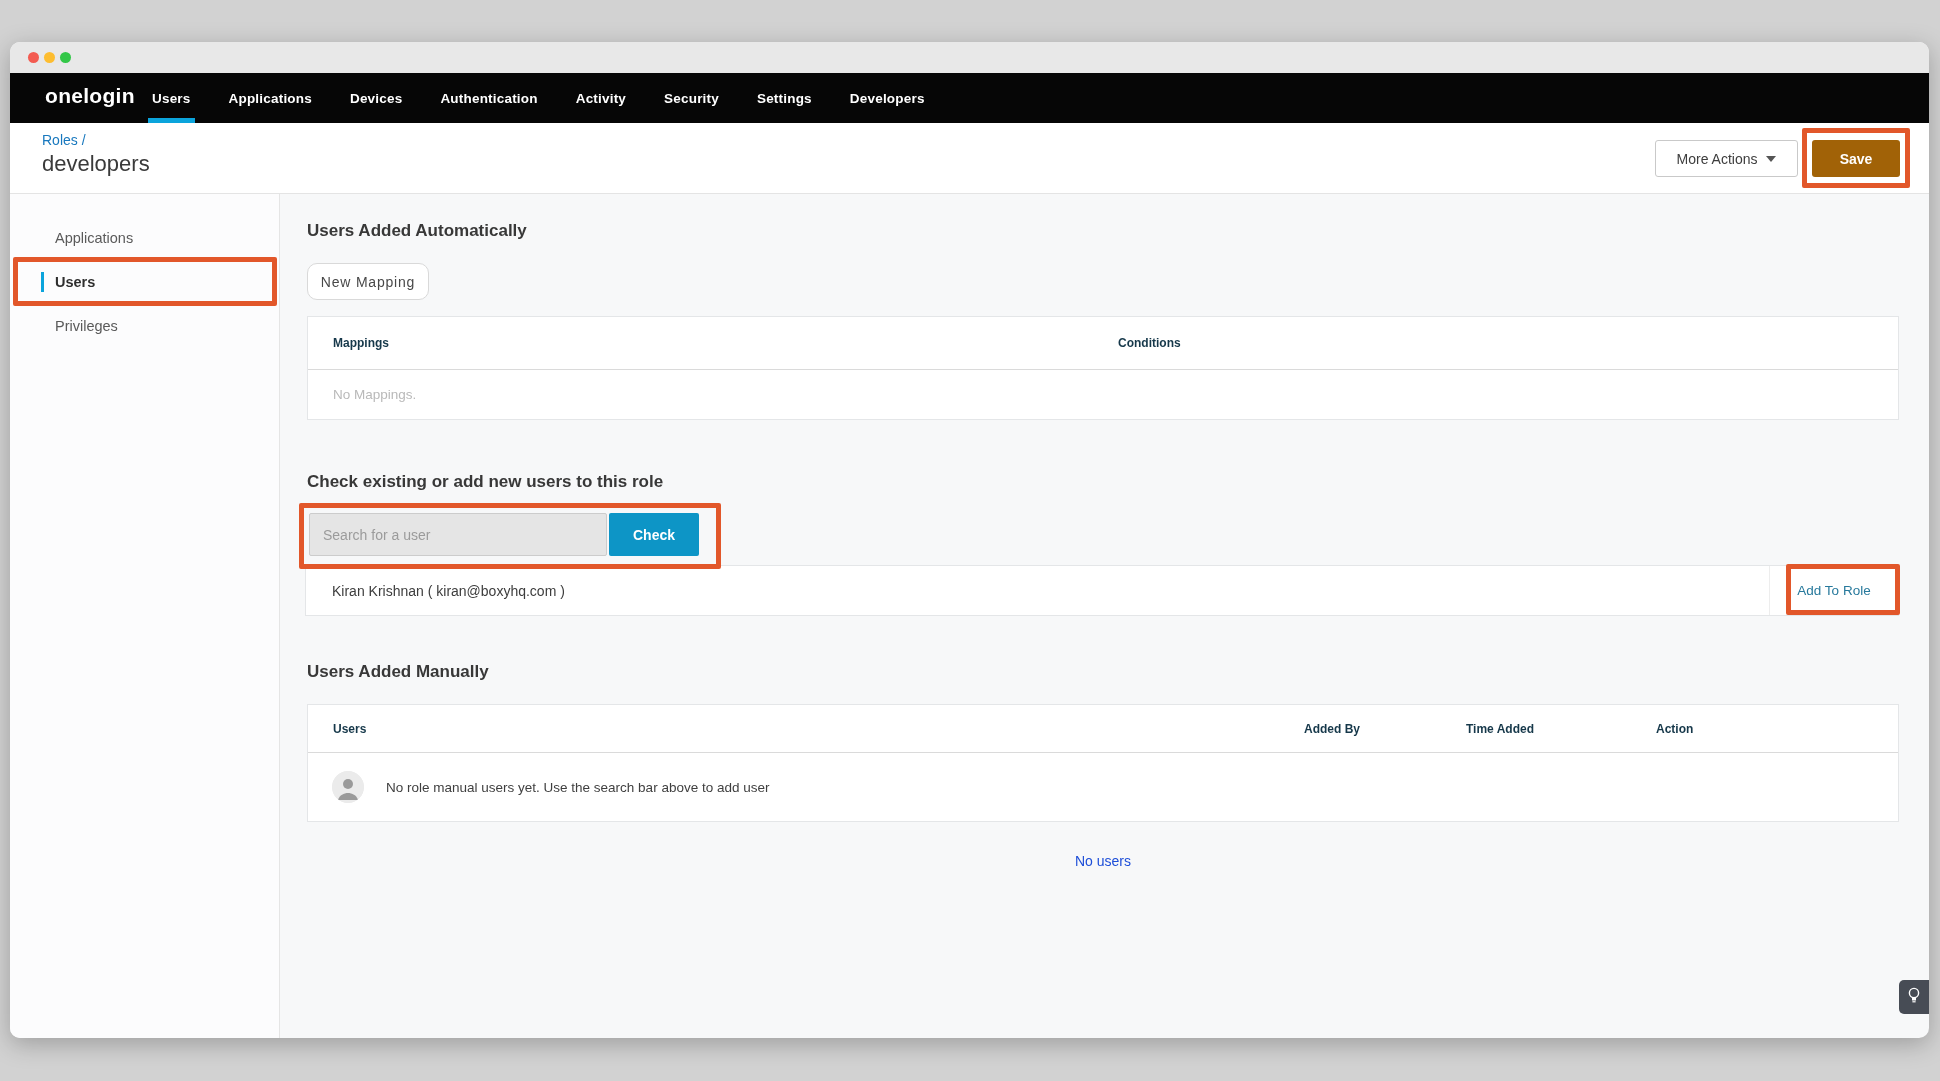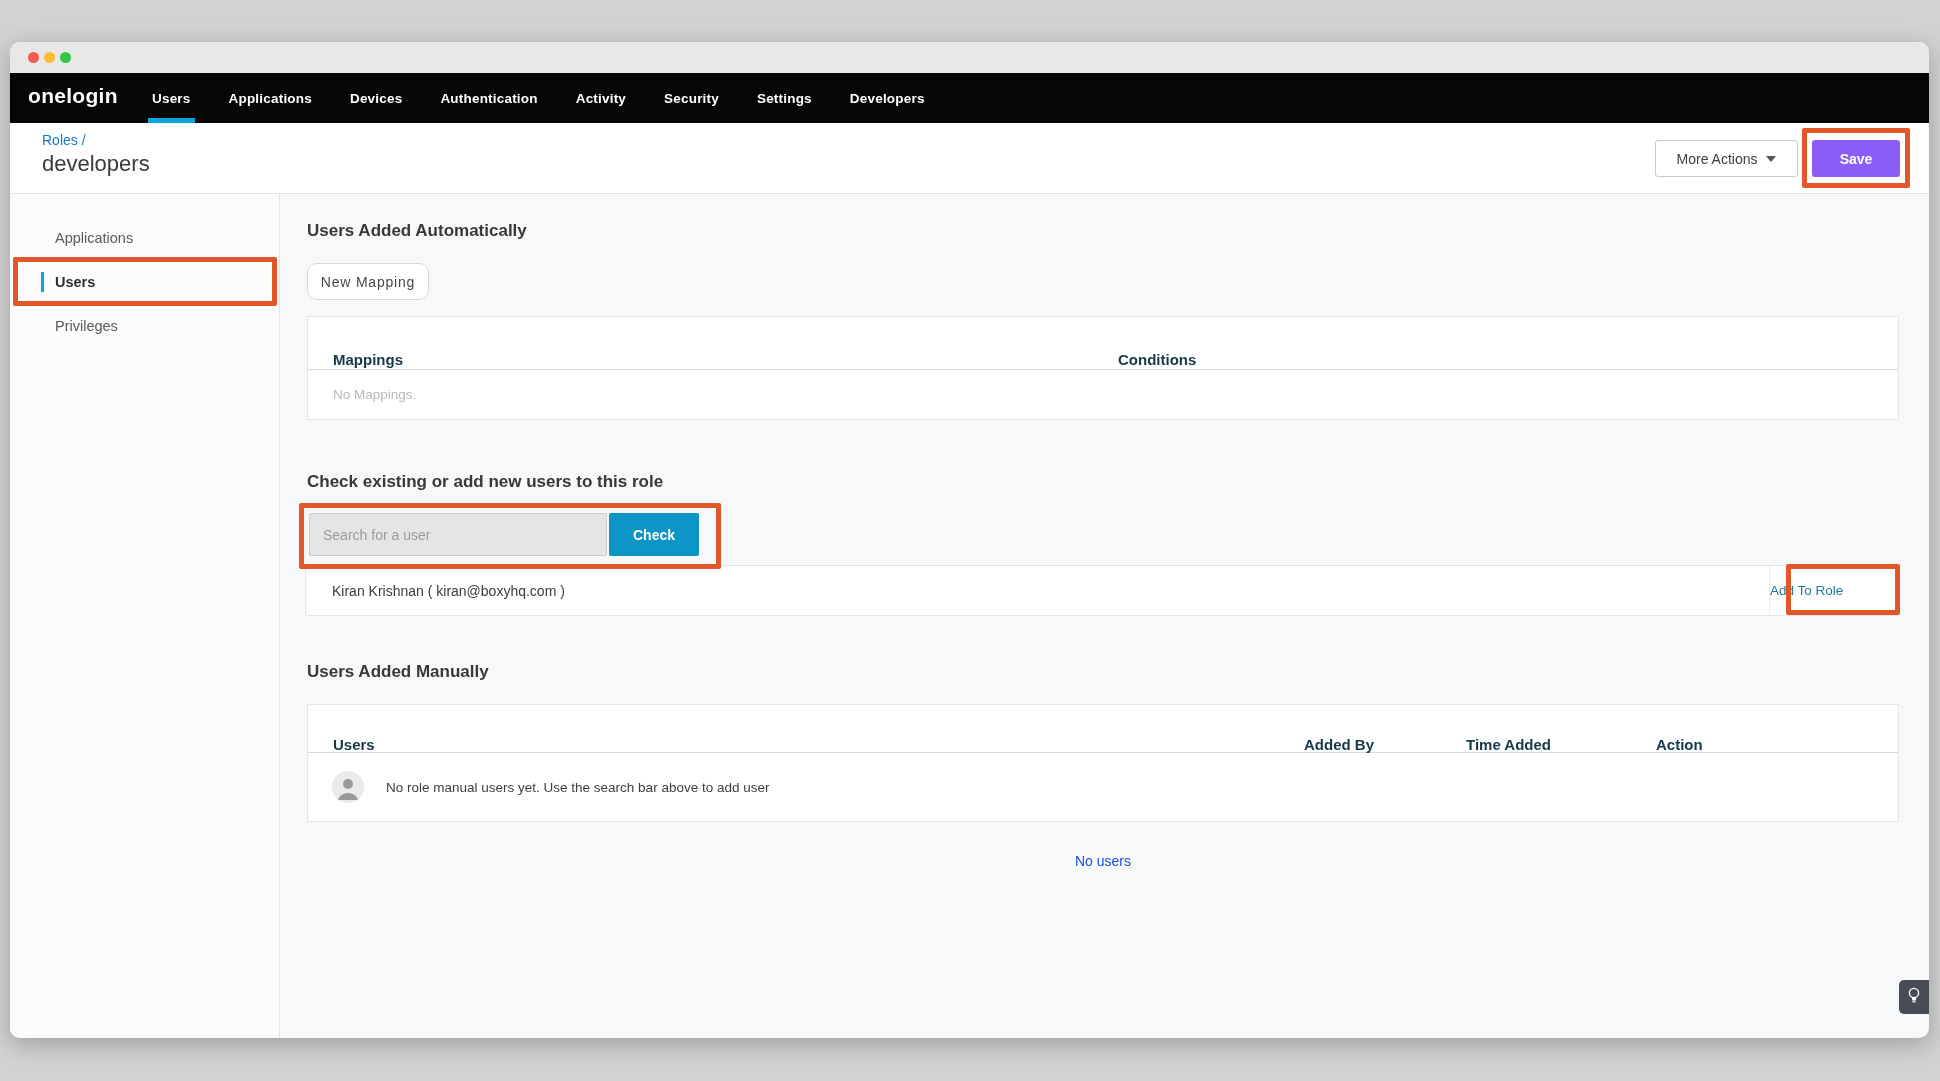--- a/index.html
+++ b/index.html
@@ -20,21 +20,21 @@
   .tl-dot { position:absolute; top:10px; width:11px; height:11px; border-radius:50%; }
   .tl-red { left:18px; background:#f35b51; }
   .tl-yellow { left:34px; background:#fdbd30; }
   .tl-green { left:50px; background:#33c748; }
   
   .navbar {
     position:absolute; left:0; top:31px; right:0; height:50px; background:#060606;
     display:flex; align-items:stretch; color:#fff;
   }
   .nav-logo {
-    position:absolute; left:18px; top:0; height:46px; display:flex; align-items:center;
+    position:absolute; left:35px; top:0; height:46px; display:flex; align-items:center;
     font-size:21px; font-weight:bold; letter-spacing:.3px; color:#fff;
   }
   .nav-items { position:absolute; left:140px; top:0; height:50px; display:flex; gap:34px; }
   .nav-item {
     position:relative; display:flex; align-items:center; font-size:13.5px; font-weight:bold;
     color:#fff; letter-spacing:.2px; cursor:pointer; padding:0 2px;
   }
   .nav-item.active::after {
     content:""; position:absolute; left:-2px; right:-2px; bottom:0; height:5px; background:#0ba4dc;
   }
@@ -54,21 +54,21 @@
   .crumb { position:absolute; left:32px; top:9px; font-size:14px; color:#1878be; cursor:pointer; }
   .page-title { position:absolute; left:32px; top:28px; font-size:22px; color:#3a3a3a; }
   .btn-more {
     position:absolute; left:1645px; top:17px; width:143px; height:37px; background:#fff;
     border:1px solid #c9c9c9; border-radius:3px; font-size:14px; color:#3d3d3d;
     display:flex; align-items:center; justify-content:center; gap:9px; cursor:pointer;
     font-family:"Liberation Sans", sans-serif;
   }
   .caret { width:0; height:0; border-left:5px solid transparent; border-right:5px solid transparent; border-top:6px solid #555; }
   .btn-save {
-    position:absolute; left:1802px; top:17px; width:88px; height:37px; background:#8b5cf6;
+    position:absolute; left:1802px; top:17px; width:88px; height:37px; background:#a16207;
     border:none; border-radius:3px; color:#fff; font-size:14px; font-weight:bold; cursor:pointer;
     font-family:"Liberation Sans", sans-serif;
   }
   
   .annot { position:absolute; border:5px solid #e2572a; border-radius:2px; pointer-events:none; z-index:50; }
   .annot-save { left:1792px; top:86px; width:108px; height:60px; }
   .annot-users { left:3px; top:215px; width:264px; height:49px; }
   .annot-search { left:289px; top:461px; width:422px; height:66px; }
   .annot-addrole { left:1776px; top:522px; width:114px; height:51px; }
   
@@ -90,40 +90,40 @@
   .h2 { left:297px; top:430px; }
   .h3 { left:297px; top:620px; }
   .btn-newmapping {
     position:absolute; left:297px; top:221px; width:122px; height:37px; background:#fff;
     border:1px solid #d9d9d9; border-radius:10px; font-size:14px; color:#484848; letter-spacing:.8px;
     cursor:pointer; font-family:"Liberation Sans", sans-serif;
   }
   .card { position:absolute; background:#fff; border:1px solid #e4e6e8; }
   .table1 { left:297px; top:274px; width:1592px; height:104px; }
   .table1 .thead { position:relative; height:53px; border-bottom:1px solid #dadada; }
-  .th { position:absolute; top:16px; height:100%; display:flex; align-items:center; font-size:15px; font-weight:bold; color:#16384a; }
+  .th { position:absolute; top:0; height:100%; display:flex; align-items:center; font-size:12px; font-weight:bold; color:#16384a; }
   .table1 .th-mappings { left:25px; }
   .table1 .th-conditions { left:810px; }
   .table1 .tbody-empty { height:49px; display:flex; align-items:center; padding-left:25px; font-size:13.5px; color:#b9b9b9; }
   .search-input {
     position:absolute; left:299px; top:471px; width:298px; height:43px; background:#e5e5e5;
     border:1px solid #cccccc; border-radius:2px; padding:0 13px; font-size:14px; color:#333;
     font-family:"Liberation Sans", sans-serif; outline:none;
   }
   .search-input::placeholder { color:#9b9b9b; }
   .btn-check {
     position:absolute; left:599px; top:471px; width:90px; height:43px; background:#0d95c6;
     border:none; border-radius:2px; color:#fff; font-size:14px; font-weight:bold; cursor:pointer;
     font-family:"Liberation Sans", sans-serif;
   }
   .result-row { left:295px; top:523px; width:1594px; height:51px; display:flex; align-items:center; }
   .result-user { padding-left:26px; font-size:14px; color:#3d3d3d; }
   .result-action-cell {
     position:absolute; right:0; top:0; bottom:0; width:129px; border-left:1px solid #ededed;
-    display:flex; align-items:center; justify-content:flex-start;
+    display:flex; align-items:center; justify-content:center;
   }
   .add-role-link { font-size:13.5px; color:#27799c; cursor:pointer; }
   .table2 { left:297px; top:662px; width:1592px; height:118px; }
   .table2 .thead { position:relative; height:48px; border-bottom:1px solid #dadada; }
   .table2 .th-users { left:25px; }
   .table2 .th-addedby { left:996px; }
   .table2 .th-timeadded { left:1158px; }
   .table2 .th-action { left:1348px; }
   .table2 .tbody-empty { position:relative; height:68px; display:flex; align-items:center; }
   .empty-avatar { position:absolute; left:24px; width:32px; height:32px; border-radius:50%; background:#ebebeb; overflow:hidden; }

